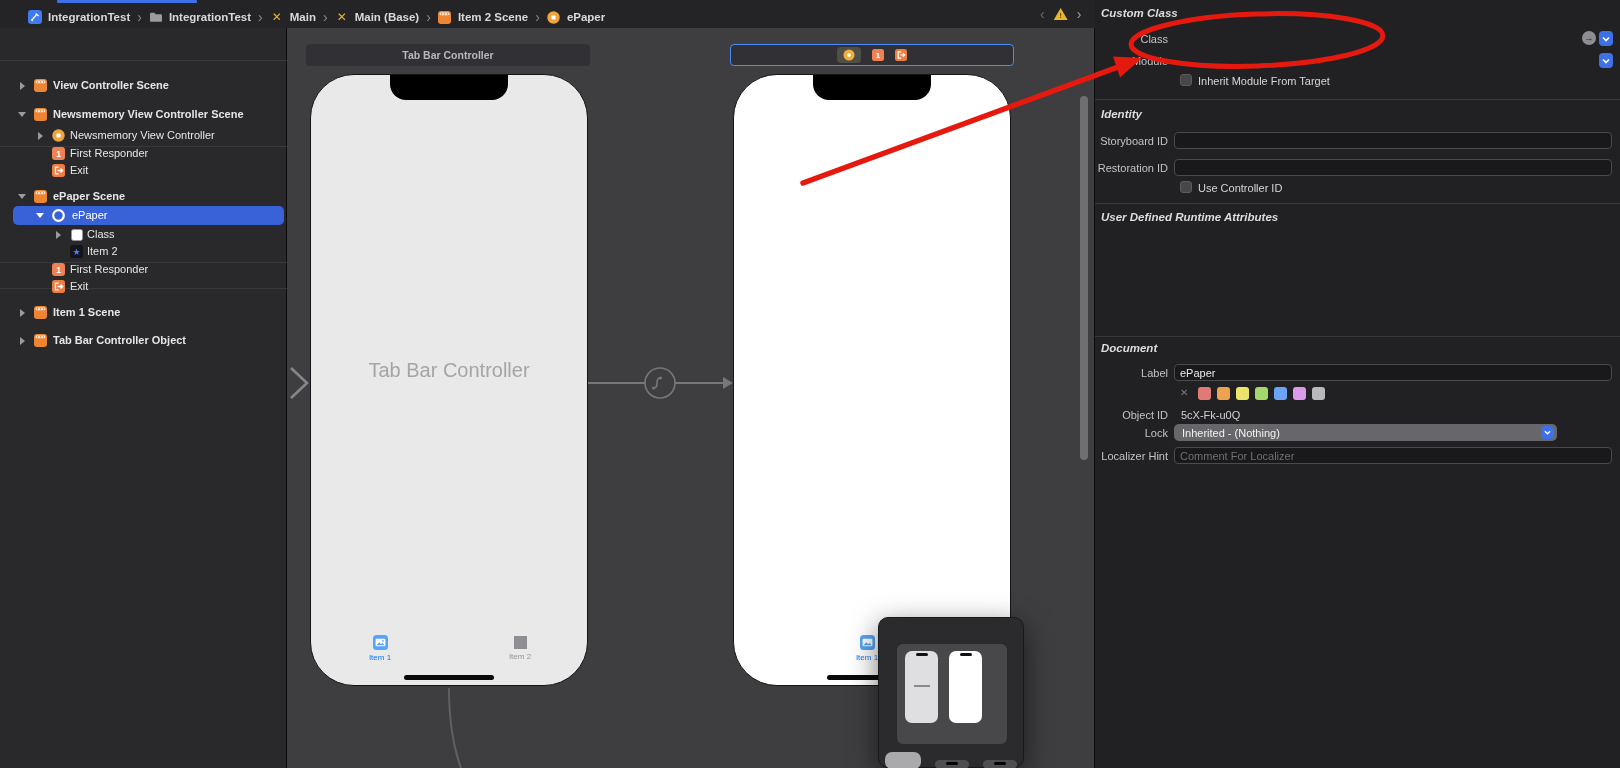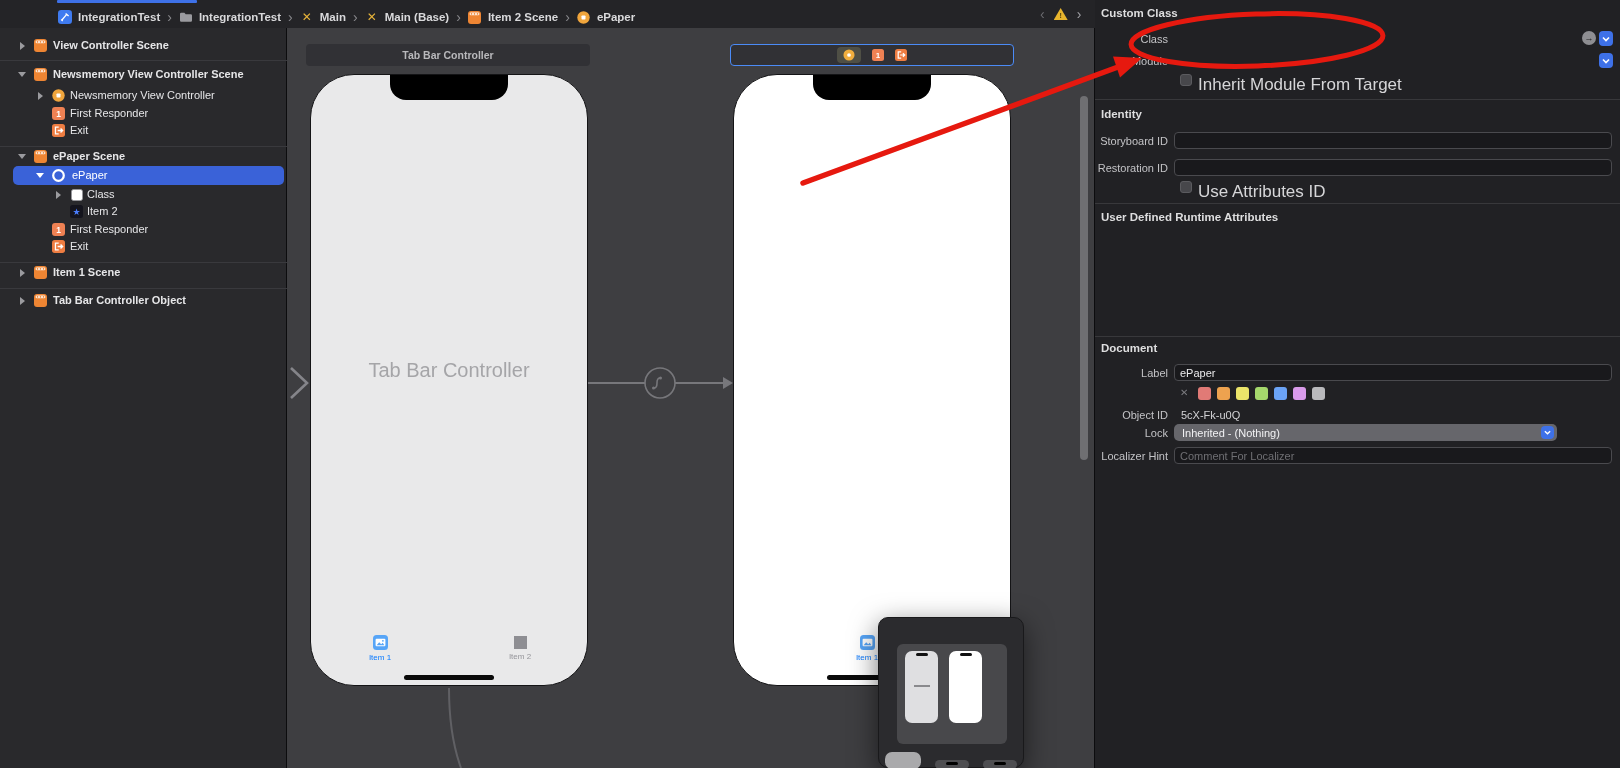--- a/index.html
+++ b/index.html
@@ -3,21 +3,21 @@
 <meta charset="utf-8">
 <style>
   * { margin:0; padding:0; box-sizing:border-box; }
   html,body { background:#0e0e10; }
   body { font-family:"Liberation Sans","DejaVu Sans",sans-serif; }
   #page { position:relative; width:1620px; height:768px; overflow:hidden; background:#3e3e41; }
   .a { position:absolute; }
 
   
   #titlebar { left:0; top:0; width:1095px; height:35px; background:#242427; border-bottom:1px solid #0c0c0e;
-              display:flex; align-items:center; padding-left:58px; }
+              display:flex; align-items:center; padding-left:28px; }
   .bc-item { display:flex; align-items:center; gap:6px; color:#d9d9db; font-size:11.5px; font-weight:600; }
   .bc-sep { color:#87878b; font-size:14px; font-weight:400; padding:0 7px; }
   .bc-ico { display:inline-flex; width:14px; height:14px; align-items:center; justify-content:center; }
   .sbx { color:#e8b43a; font-weight:700; font-size:12px; }
   #tab-strip { left:57px; top:0; width:140px; height:2.5px; background:#3e71e8; border-radius:1px; }
   #nav-controls { left:1040px; top:0; height:28px; display:flex; align-items:center; gap:9px; }
   .navchev { font-size:14px; line-height:28px; }
   #warn-tri { position:relative; width:14px; height:12px; background:#e7b42d;
               clip-path:polygon(50% 0,100% 100%,0 100%); display:flex; align-items:flex-end; justify-content:center; }
   #warn-tri span { font-size:7px; font-weight:700; color:#4a3c0a; line-height:9px; }
@@ -26,21 +26,21 @@
   #sidebar { left:0; top:28px; width:287px; height:740px; background:#29292c; border-right:1px solid #0c0c0e; }
   .orow { position:absolute; left:0; width:287px; height:18px; }
   .odiv { position:absolute; left:0; width:287px; height:1px; background:#39393d; }
   .chev { position:absolute; top:5px; width:0; height:0; }
   .c-r { border-left:5px solid #9b9b9f; border-top:4px solid transparent; border-bottom:4px solid transparent; }
   .c-d { top:6px; border-top:5px solid #9b9b9f; border-left:4px solid transparent; border-right:4px solid transparent; }
   .oicon { position:absolute; top:2px; width:13px; height:13px; display:flex; align-items:center; justify-content:center; }
   .olabel { position:absolute; top:2px; font-size:11px; color:#e6e6e8; white-space:nowrap; }
   .scene { font-weight:700; }
   .selpill { position:absolute; left:13px; top:-1px; width:271px; height:19px; background:#3a62d8; border-radius:5px; }
-  .orow > * { z-index:1; }
+  .orow > * { z-index:1;margin-top:40px; }
   .fr-box { width:13px; height:13px; border-radius:3px; background:#ef8153; color:#fff; font-size:8.5px; font-weight:700;
             display:flex; align-items:center; justify-content:center; }
   .star-box { width:13px; height:13px; border-radius:2.5px; background:#14141d; color:#4a7dfc; font-size:9px;
               display:flex; align-items:center; justify-content:center; }
 
   
   #canvas { left:287px; top:28px; width:808px; height:740px; background:#3e3e41; border-right:1px solid #0c0c0e; overflow:hidden; }
   .dev-header { position:absolute; height:22px; background:#313135; border-radius:4px; display:flex; align-items:center; justify-content:center; }
   .dev-header-title { font-size:10.5px; font-weight:700; color:#b9b9bc; }
   .phone { position:absolute; border-radius:44px; border:1.5px solid #141416; }
@@ -59,30 +59,30 @@
   
   #minimap { left:591px; top:589px; width:146px; height:151px; background:#2b2b2e; border:1px solid #19191b;
              border-radius:10px; box-shadow:0 8px 28px rgba(0,0,0,.55); z-index:10; }
   #mm-viewport { position:absolute; left:18px; top:26px; width:110px; height:100px; background:#48484b; border-radius:6px; }
   .mm-phone { position:absolute; border-radius:7px; }
   .mm-notch { position:absolute; top:2px; left:50%; transform:translateX(-50%); width:12px; height:3px; background:#111; border-radius:2px; }
   .mm-dash { position:absolute; top:34px; left:50%; transform:translateX(-50%); width:16px; height:2px; background:#8a8a8d; }
 
   
   #inspector { left:1095px; top:0; width:525px; height:768px; background:#212124; }
-  .isec-title { position:absolute; left:6px; font-size:11.5px; font-weight:700; color:#dededf; }
+  .isec-title { position:absolute; left:6px; font-size:11.5px; font-weight:700; color:#dededf;font-style:italic; }
   .ilabel { position:absolute; left:0; width:73px; text-align:right; font-size:11px; color:#c3c3c6; }
   .ifield { position:absolute; height:17px; background:#19191c; border:1px solid #4a4a4e; border-radius:4px;
             color:#e9e9eb; font-size:11px; padding:0 5px; font-family:"Liberation Sans","DejaVu Sans",sans-serif; }
   .ifield::placeholder { color:#6f6f73; }
   .idiv { position:absolute; left:0; width:525px; height:1px; background:#38383b; }
   .bluebtn { position:absolute; width:14px; height:15px; background:#3e71e8; border-radius:4px;
              display:flex; align-items:center; justify-content:center; }
   .cb { position:absolute; width:12px; height:12px; background:#47474b; border:1px solid #5b5b5f; border-radius:3px; }
-  .cblabel { position:absolute; font-size:17px; color:#d6d6d8; }
+  .cblabel { position:absolute; font-size:11px; color:#d6d6d8; }
   #rt-table { position:absolute; left:6px; top:233px; width:511px; height:92px; background:#161619;
               border:1px solid #3f3f43; }
   #rt-head { position:absolute; left:0; top:0; width:100%; height:20px; background:#1d1d20; border-bottom:1px solid #3f3f43;
              display:flex; align-items:center; font-size:11px; font-weight:700; color:#dcdcde; }
   #rt-foot { position:absolute; left:0; bottom:0; width:100%; height:20px; border-top:1px solid #3f3f43;
              display:flex; align-items:center; gap:12px; padding-left:9px; color:#9a9a9e; font-size:13px; }
   .rt-colsep { width:1px; height:14px; background:#3f3f43; }
   .swatch { position:absolute; width:13px; height:13px; border-radius:3px; top:0; }
   .lockdd { position:absolute; left:79px; top:424px; width:383px; height:17px; background:#66666b; border-radius:5px;
             color:#f2f2f4; font-size:11px; display:flex; align-items:center; padding-left:8px; }
@@ -407,21 +407,21 @@
     <span class="cb" style="left:85px;top:74px"></span>
     <span class="cblabel" style="left:103px;top:75px">Inherit Module From Target</span>
     <div class="idiv" style="top:99px"></div>
 
     <div class="isec-title" style="top:108px">Identity</div>
     <div class="ilabel" style="top:135px">Storyboard ID</div>
     <input class="ifield" style="left: 79px; top: 132px; width: 438px;">
     <div class="ilabel" style="top:162px">Restoration ID</div>
     <input class="ifield" style="left: 79px; top: 159px; width: 438px;">
     <span class="cb" style="left:85px;top:181px"></span>
-    <span class="cblabel" style="left:103px;top:182px">Use Attributes ID</span>
+    <span class="cblabel" style="left:103px;top:182px">Use Controller ID</span>
     <div class="idiv" style="top:203px"></div>
 
     <div class="isec-title" style="top:211px">User Defined Runtime Attributes</div>
     <div class="idiv" style="top:336px"></div>
 
     <div class="isec-title" style="top:342px">Document</div>
     <div class="ilabel" style="top:367px">Label</div>
     <input class="ifield" style="left: 79px; top: 364px; width: 438px;" value="ePaper">
     <div class="a" style="left:85px;top:387px;width:300px;height:13px">
       <span style="position:absolute;left:0;top:0;color:#7c7c80;font-size:10px">✕</span>

